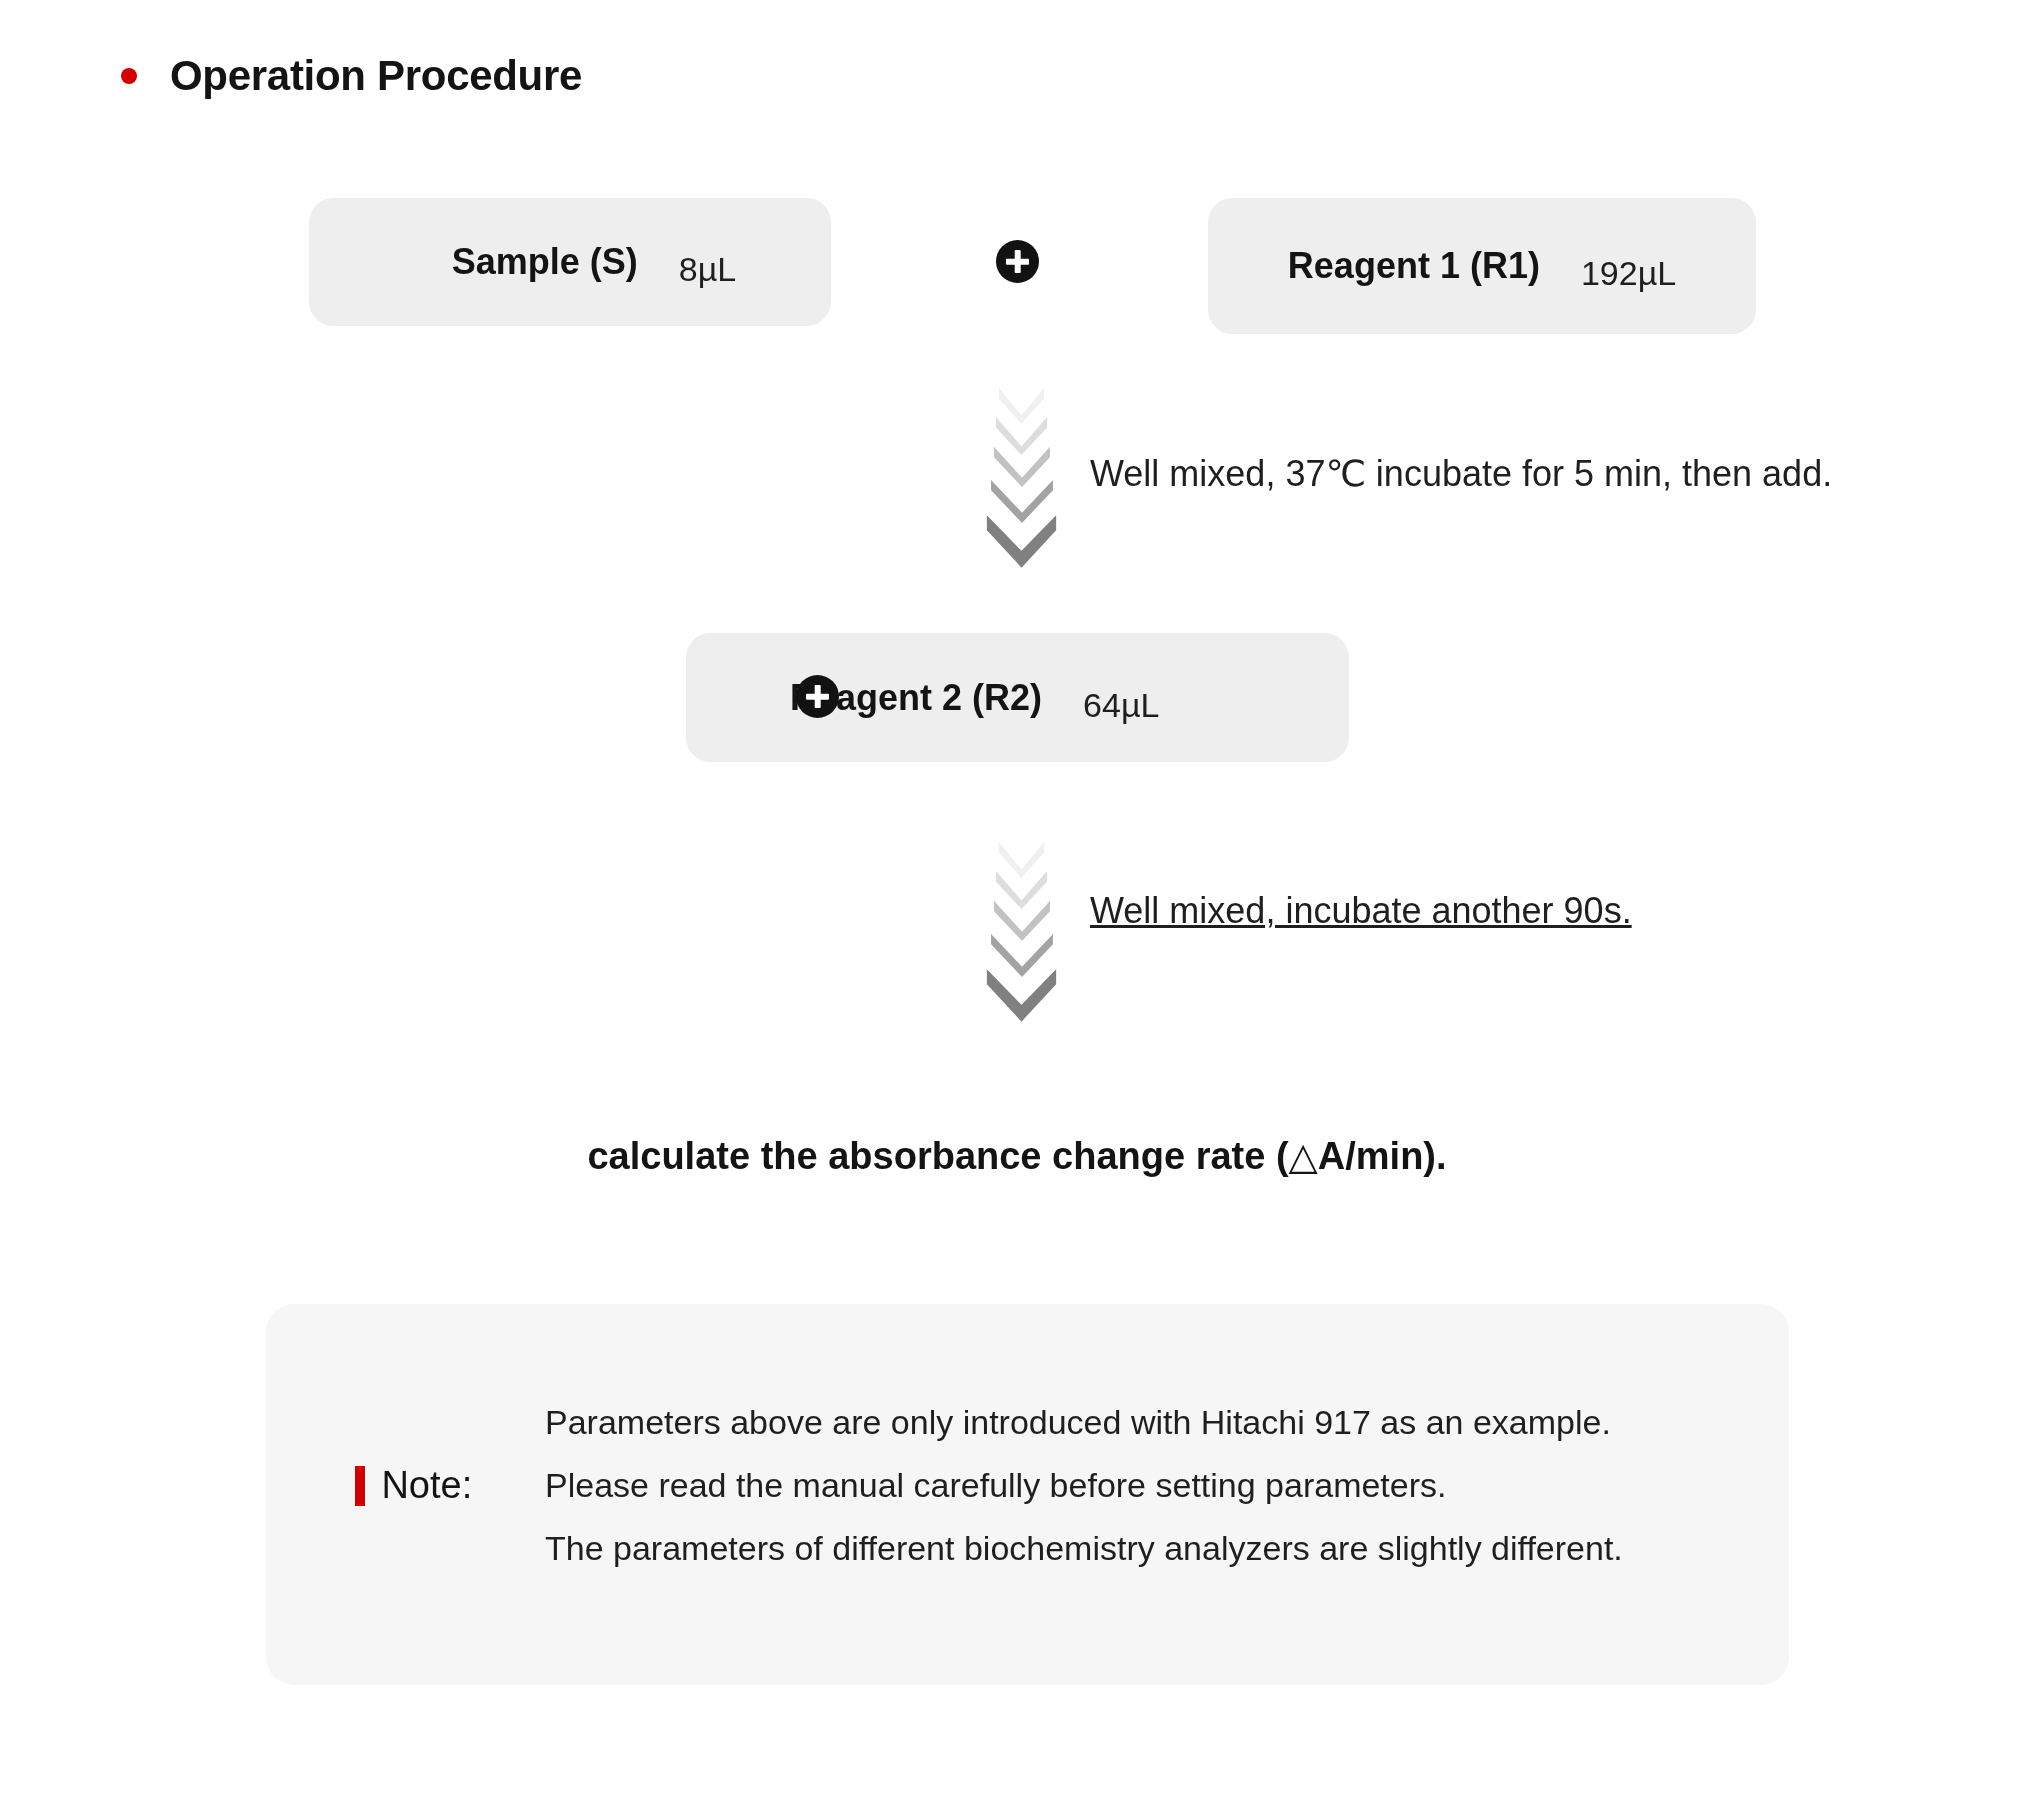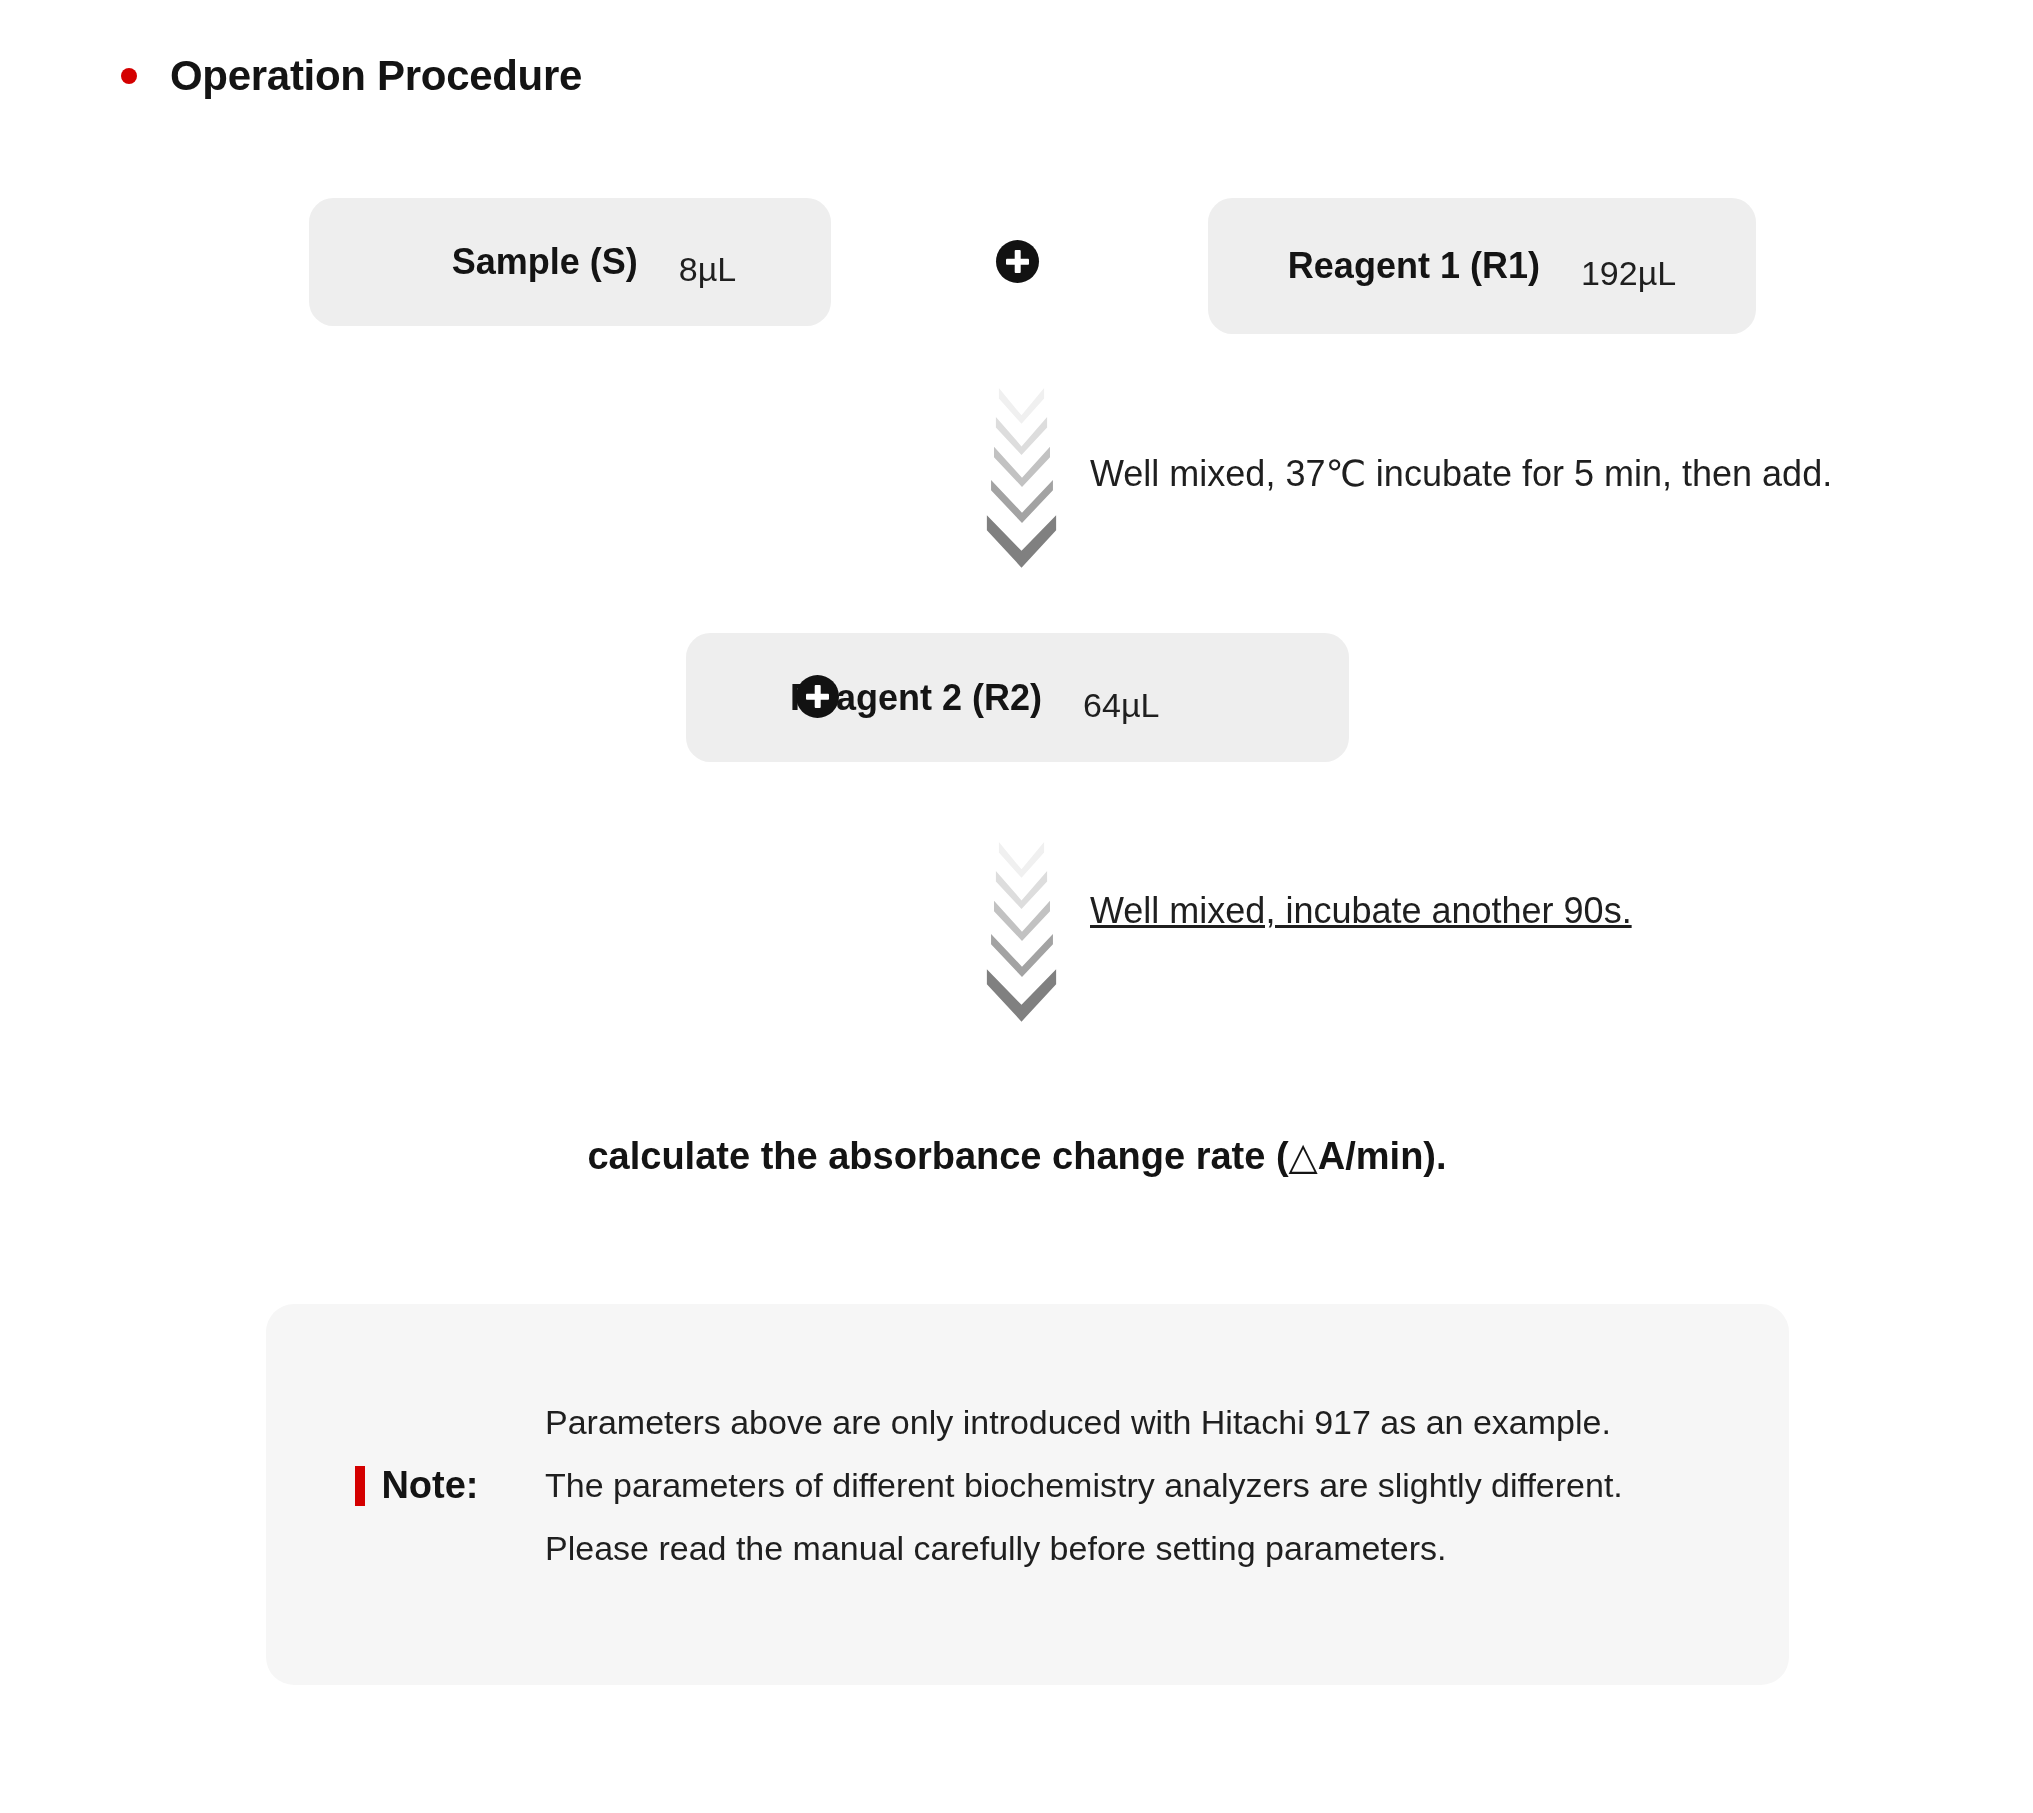--- a/index.html
+++ b/index.html
@@ -172,21 +172,21 @@
     flex: 0 0 auto;
   }
   .note-bar {
     width: 10.4px;
     height: 40px;
     background: #d40000;
     flex: 0 0 auto;
   }
   .note-label {
     font-size: 38px;
-    font-weight: bold;
+    font-weight: normal;
     color: #141414;
     white-space: nowrap;
   }
   .note-lines {
     display: flex;
     flex-direction: column;
     gap: 24px;
   }
   .note-line {
     font-size: 34px;
@@ -264,18 +264,18 @@
 </div>
 
 <div id="note-box">
   <div class="note-inner">
     <div class="note-tag">
       <span class="note-bar"></span>
       <span class="note-label">Note:</span>
     </div>
     <div class="note-lines">
       <div class="note-line">Parameters above are only introduced with Hitachi 917 as an example.</div>
+      <div class="note-line">Please read the manual carefully before setting parameters.</div>
       <div class="note-line">The parameters of different biochemistry analyzers are slightly different.</div>
-      <div class="note-line">Please read the manual carefully before setting parameters.</div>
     </div>
   </div>
 </div>
 
 
 </body></html>

